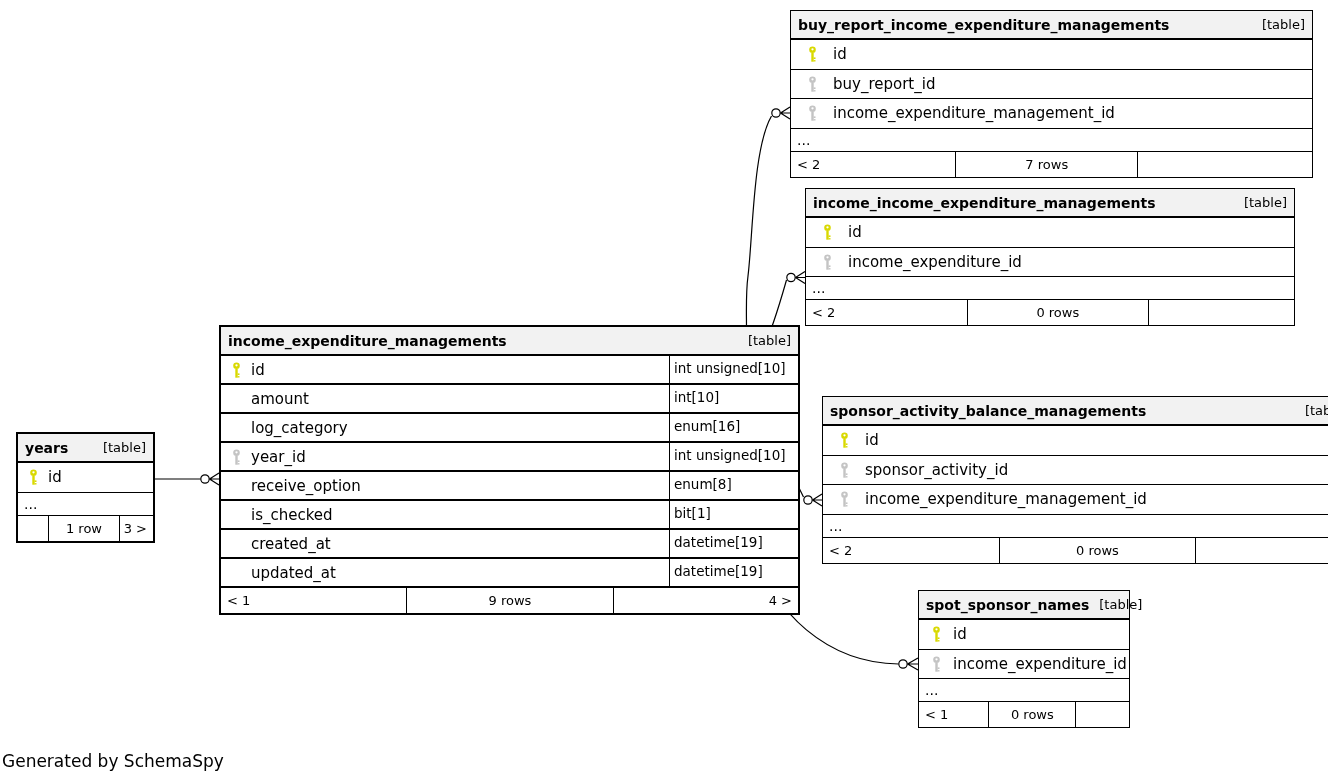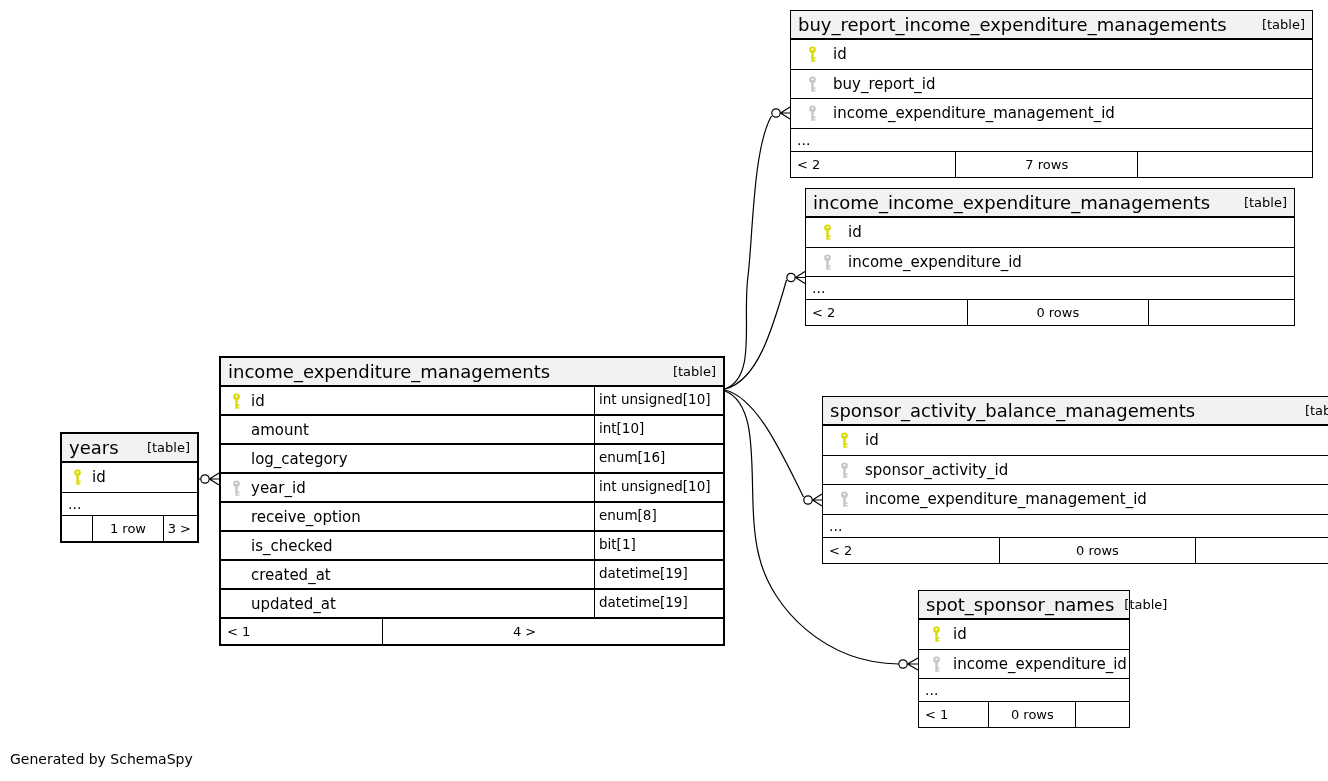--- a/index.html
+++ b/index.html
@@ -10,27 +10,27 @@
     height: 781px;
     background: #ffffff;
     font-family: "DejaVu Sans", sans-serif;
     color: #000000;
     overflow: hidden;
   }
   .connectors { position: absolute; left: 0; top: 0; pointer-events: none; }
 
   .tbl { position: absolute; background: #ffffff; border: 1px solid #000; }
   .tbl.primary { border-width: 2px; }
-  .tbl.secondary-bold { border-width: 2px; margin-left: 44px; }
+  .tbl.secondary-bold { border-width: 2px; }
 
   .tbl-header {
     height: 29px; display: flex; align-items: center;
     padding: 0 7px; background: #f2f2f2; border-bottom: 2px solid #000;
   }
-  .tbl-title { font-weight: normal; font-size: 18px; white-space: nowrap; }
+  .tbl-title { font-weight: bold; font-size: 14px; white-space: nowrap; }
   .tbl-badge { margin-left: auto; font-size: 13px; padding-left: 10px; white-space: nowrap; }
 
   .col-row {
     position: relative; height: 29.5px; display: flex; align-items: center;
     border-bottom: 1px solid #000;
   }
   .primary .col-row { height: 29px; border-bottom-width: 2px; }
 
   .key-slot { width: var(--g, 30px); flex: 0 0 auto; display: flex; align-items: center; justify-content: center; }
   .g30 { --g: 30px; } .g34 { --g: 34px; } .g42 { --g: 42px; }
@@ -45,21 +45,21 @@
 
   .dots-row { height: 23px; display: flex; align-items: center; padding: 0 6px; font-size: 14px; border-bottom: 1px solid #000; }
 
   .tbl-footer { height: 25px; display: flex; font-size: 13px; }
   .fcell { display: flex; align-items: center; padding: 0 6px; border-left: 1px solid #000; white-space: nowrap; overflow: hidden; }
   .fcell:first-child { border-left: none; }
   .f-left { justify-content: flex-start; }
   .f-center { justify-content: center; }
   .f-right { justify-content: flex-end; }
 
-  .gen-note { position: absolute; left: 10px; top: 751px; font-size: 14px; }
+  .gen-note { position: absolute; left: 2px; top: 751px; font-size: 17px; }
 </style>
 </head>
 <body>
 
 <div class="canvas">
 
   <svg class="connectors" width="1328" height="781" viewBox="0 0 1328 781">
     <g stroke="#000000" fill="none" stroke-width="1.2">
 
       <g>
@@ -112,21 +112,21 @@
         <span class="col-name">id</span>
       </div>
       <div class="dots-row">...</div>
       <div class="tbl-footer">
         <span class="fcell f-left" style="width:22%"></span>
         <span class="fcell f-center" style="width:53%">1 row</span>
         <span class="fcell f-right" style="width:25%">3 &gt;</span>
       </div>
     </div>
 
-  <div class="tbl primary g30" style="left:219px; top:356px; width:506px;">
+  <div class="tbl primary g30" style="left:219px; top:325px; width:581px;">
       <div class="tbl-header">
         <span class="tbl-title">income_expenditure_managements</span>
         <span class="tbl-badge">[table]</span>
       </div>
       <div class="col-row">
         <span class="key-slot">
           <svg width="9" height="16" viewBox="0 0 9 16" aria-hidden="true">
             <circle cx="4.5" cy="3.8" r="3.3" fill="#d9d900"></circle>
             <circle cx="4.5" cy="3.3" r="1.15" fill="#ffffff"></circle>
             <rect x="3.3" y="6.8" width="2.4" height="8.9" fill="#d9d900"></rect>
@@ -175,20 +175,21 @@
         <span class="col-name">created_at</span>
         <span class="type-cell">datetime[19]</span>
       </div>
       <div class="col-row">
         <span class="key-slot"></span>
         <span class="col-name">updated_at</span>
         <span class="type-cell">datetime[19]</span>
       </div>
       <div class="tbl-footer">
         <span class="fcell f-left" style="width:32%">&lt; 1</span>
+        <span class="fcell f-center" style="width:36%">9 rows</span>
         <span class="fcell f-right" style="width:32%">4 &gt;</span>
       </div>
     </div>
 
   <div class="tbl g42" style="left:790px; top:10px; width:523px;">
       <div class="tbl-header">
         <span class="tbl-title">buy_report_income_expenditure_managements</span>
         <span class="tbl-badge">[table]</span>
       </div>
       <div class="col-row">

